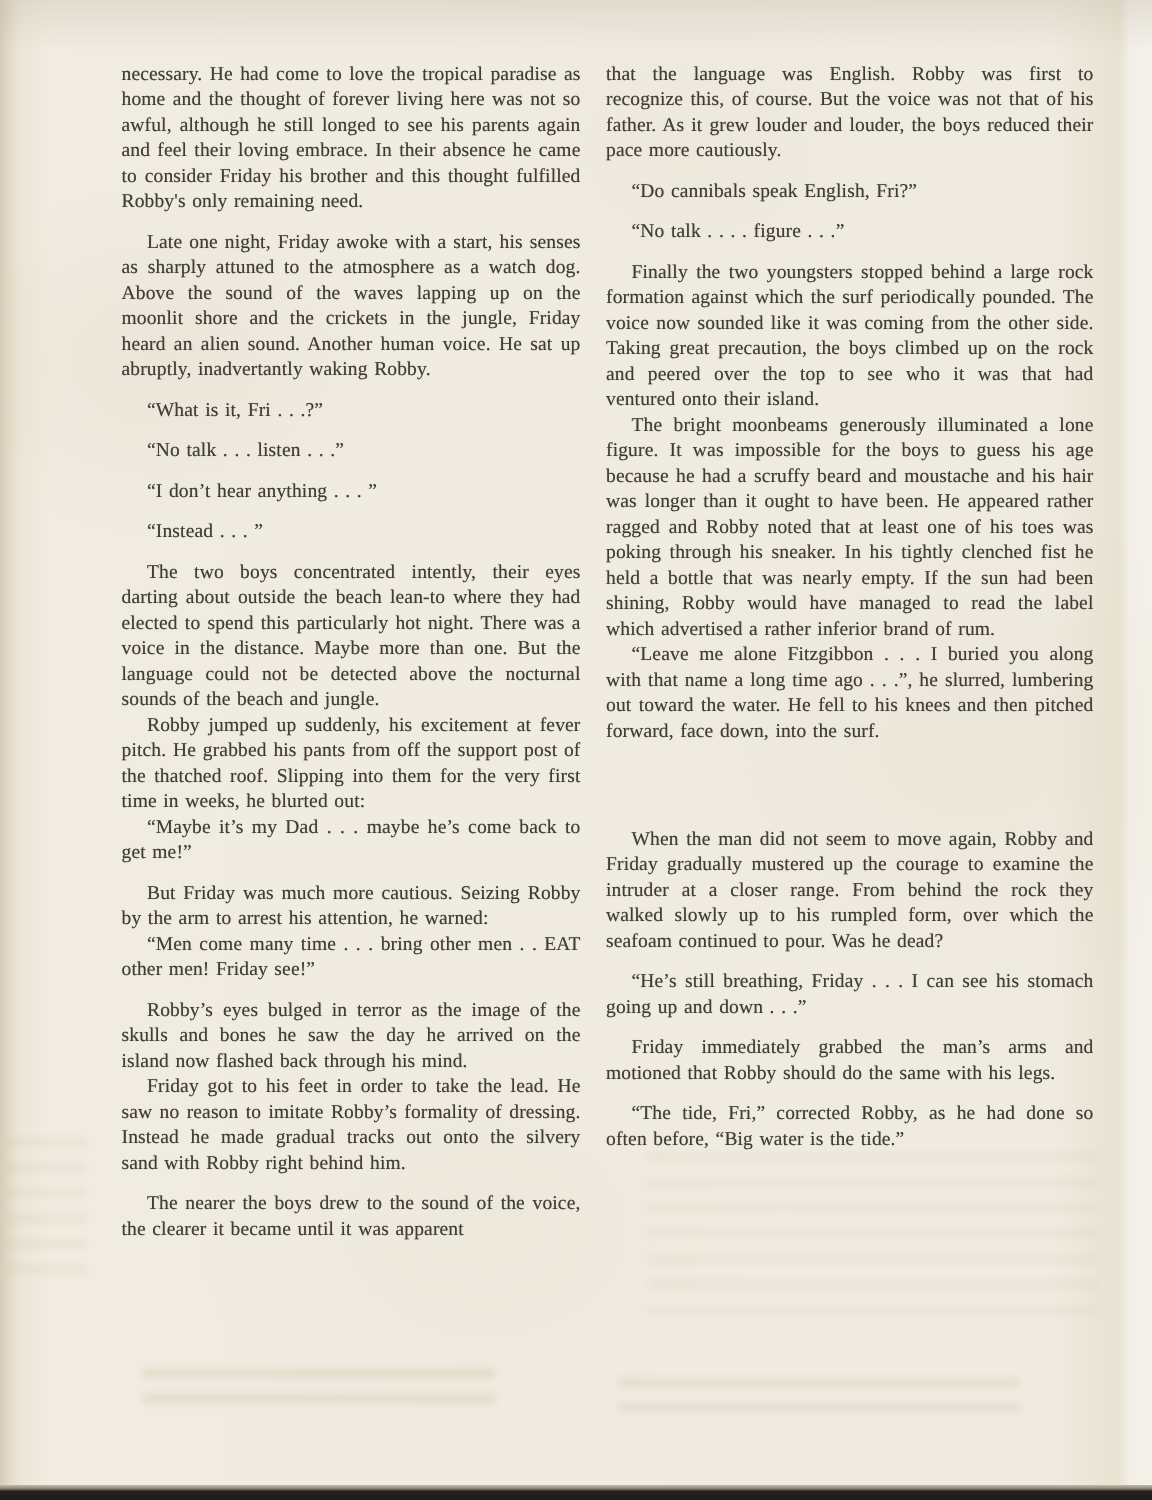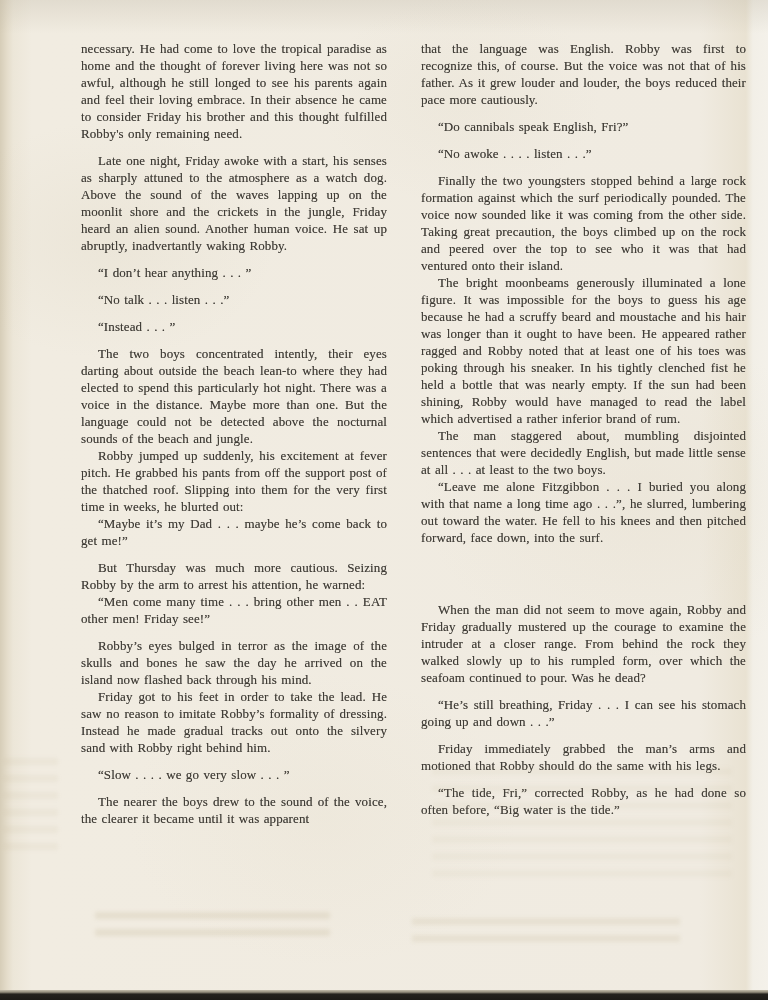--- a/index.html
+++ b/index.html
@@ -24,21 +24,21 @@
       radial-gradient(200px 150px at 60% 10%, rgba(215,206,182,.12), transparent 70%);
   }
   .column{
     position:absolute;top:40px;
     color:#403d37;
     font-size:13px;line-height:17px;
     letter-spacing:.1px;word-spacing:1px;
     text-shadow:0 0 .5px rgba(64,61,55,.55);
   }
   .column-left{left:81px;width:306px;}
-  .column-right{left:421px;width:325px;}
+  .column-right{left:404px;width:325px;}
   .para{margin:0;text-align:justify;}
   .para.indent{text-indent:17px;}
   .gap-none{margin-top:0;}
   .gap-small{margin-top:10px;}
   .gap-large{margin-top:55px;}
   .ghost{
     position:absolute;pointer-events:none;
     filter:blur(2px);
     background:repeating-linear-gradient(180deg,
       rgba(186,170,134,.38) 0px, rgba(186,170,134,.38) 7px,
@@ -56,41 +56,40 @@
 </style>
 </head>
 <body>
 
 <div class="paper">
   <div class="texture"></div>
 
   <div class="column column-left" style="color: rgb(64, 61, 55);">
       <p class="para gap-none">necessary.  He had come to love the tropical paradise as home and the thought of forever living here was not so awful, although he still longed to see his parents again and feel their loving embrace.  In their absence he came to consider Friday his brother and this thought fulfilled Robby's only remaining need.</p>
       <p class="para gap-small indent">Late one night, Friday awoke with a start, his senses as sharply attuned to the atmosphere as a watch dog.  Above the sound of the waves lapping up on the moonlit shore and the crickets in the jungle, Friday heard an alien sound.  Another human voice.  He sat up abruptly, inadvertantly waking Robby.</p>
+      <p class="para gap-small indent">“What is it, Fri . . .?”</p>
+      <p class="para gap-small indent">“No talk . . . listen . . .”</p>
       <p class="para gap-small indent">“I don’t hear anything . . . ”</p>
-      <p class="para gap-small indent">“No talk . . . listen . . .”</p>
       <p class="para gap-small indent">“Instead . . . ”</p>
       <p class="para gap-small indent">The two boys concentrated intently, their eyes darting about outside the beach lean-to where they had elected to spend this particularly hot night.  There was a voice in the distance.  Maybe more than one.  But the language could not be detected above the nocturnal sounds of the beach and jungle.</p>
       <p class="para gap-none indent">Robby jumped up suddenly, his excitement at fever pitch.  He grabbed his pants from off the support post of the thatched roof.  Slipping into them for the very first time in weeks, he blurted out:</p>
       <p class="para gap-none indent">“Maybe it’s my Dad . . . maybe he’s come back to get me!”</p>
-      <p class="para gap-small indent">But Thursday was much more cautious.  Seizing Robby by the arm to arrest his attention, he warned:</p>
+      <p class="para gap-small indent">But Friday was much more cautious.  Seizing Robby by the arm to arrest his attention, he warned:</p>
       <p class="para gap-none indent">“Men come many time . . . bring other men  . . EAT other men!  Friday see!”</p>
       <p class="para gap-small indent">Robby’s eyes bulged in terror as the image of the skulls and bones he saw the day he arrived on the island now flashed back through his mind.</p>
       <p class="para gap-none indent">Friday got to his feet in order to take the lead. He saw no reason to imitate Robby’s formality of dressing.  Instead he made gradual tracks out onto the silvery sand with Robby right behind him.</p>
-      <p class="para gap-small indent">“Slow . . . . we go very slow . . . ”</p>
       <p class="para gap-small indent">The nearer the boys drew to the sound of the voice, the clearer it became until it was apparent</p>
     </div>
 
   <div class="column column-right" style="color: rgb(64, 61, 55);">
       <p class="para gap-none">that the language was English.  Robby was first to recognize this, of course.  But the voice was not that of his father.  As it grew louder and louder, the boys reduced their pace more cautiously.</p>
       <p class="para gap-small indent">“Do cannibals speak English, Fri?”</p>
-      <p class="para gap-small indent">“No awoke . . . . listen . . .”</p>
+      <p class="para gap-small indent">“No talk . . . . figure . . .”</p>
       <p class="para gap-small indent">Finally the two youngsters stopped behind a large rock formation against which the surf periodically pounded.  The voice now sounded like it was coming from the other side.  Taking great precaution, the boys climbed up on the rock and peered over the top to see who it was that had ventured onto their island.</p>
       <p class="para gap-none indent">The bright moonbeams generously illuminated a lone figure.  It was impossible for the boys to guess his age because he had a scruffy beard and moustache and his hair was longer than it ought to have been.  He appeared rather ragged and Robby noted that at least one of his toes was poking through his sneaker.  In his tightly clenched fist he held a bottle that was nearly empty.  If the sun had been shining, Robby would have managed to read the label which advertised a rather inferior brand of rum.</p>
-      <p class="para gap-none indent">The man staggered about, mumbling disjointed sentences that were decidedly English, but made little sense at all . . . at least to the two boys.</p>
       <p class="para gap-none indent">“Leave me alone Fitzgibbon . . . I buried you along with that name a long time ago . . .”, he slurred, lumbering out toward the water.  He fell to his knees and then  pitched forward,  face down,  into the surf.</p>
       <p class="para gap-large indent">When the man did not seem to move again, Robby and Friday gradually mustered up the courage to examine the intruder at a closer range. From behind the rock they walked slowly up to his rumpled form, over which the seafoam continued to pour.  Was he dead?</p>
       <p class="para gap-small indent">“He’s still breathing, Friday . . . I can see his stomach going up and down . . .”</p>
       <p class="para gap-small indent">Friday immediately grabbed the man’s arms and motioned that Robby should do the same with his legs.</p>
       <p class="para gap-small indent">“The tide, Fri,” corrected Robby, as he had done so often before, “Big water is the tide.”</p>
     </div>
 
   <div class="ghost ghost-left-bottom"></div>
   <div class="ghost ghost-right-mid"></div>
   <div class="ghost ghost-right-bottom"></div>

